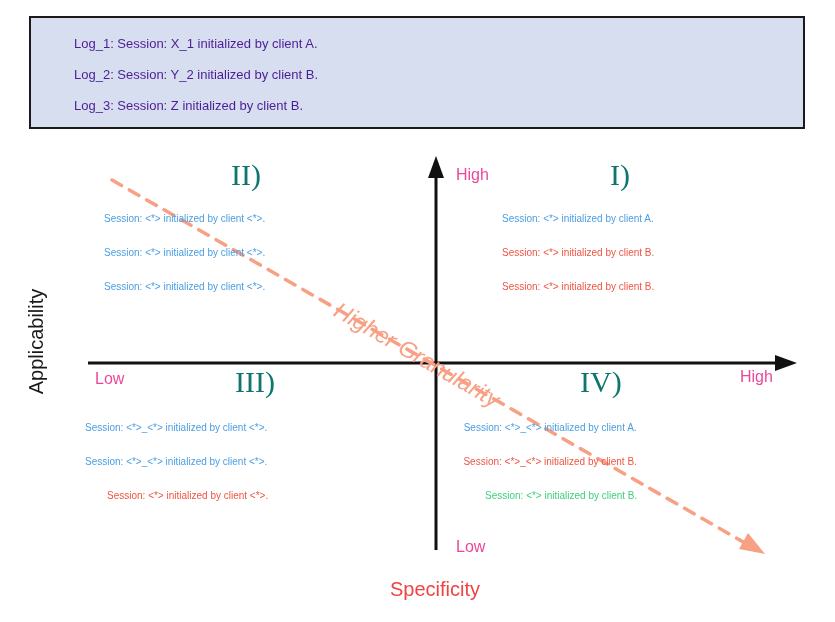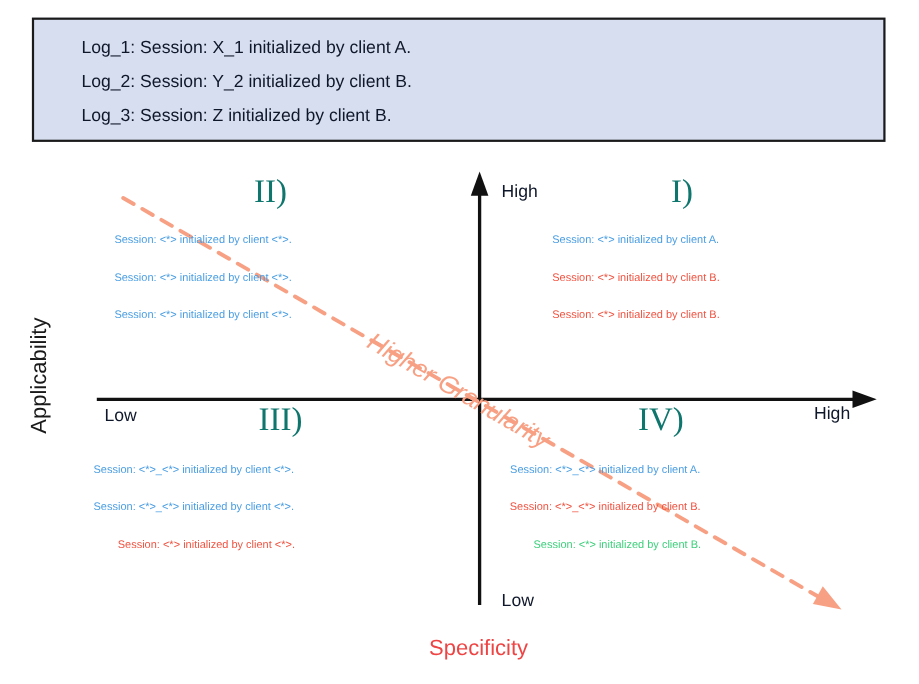--- a/index.html
+++ b/index.html
@@ -26,44 +26,44 @@
     box-sizing: border-box;
     background: #d6def0;
     border: 2px solid #1a1a1a;
   }
   #log-lines {
     position: absolute;
     left: 43px;
     top: 10px;
   }
   .log-line {
-    font-size: 16px;
+    font-size: 13px;
     line-height: 31px;
-    color: #0f172a;
+    color: #4c1d95;
     white-space: pre;
   }
 
   
   #plot {
     position: absolute;
     left: 0;
     top: 130px;
     width: 835px;
     height: 492px;
   }
   #axis-svg {
     position: absolute;
     left: 0;
     top: 0;
   }
 
   .axis-tick-label {
     position: absolute;
     font-size: 16px;
-    color: #0f172a;
+    color: #ec4899;
     white-space: nowrap;
   }
   #label-y-high  { left: 456px; top: 36px; }
   #label-x-low   { left: 95px;  top: 240px; }
   #label-x-high  { left: 740px; top: 238px; }
   #label-y-low   { left: 456px; top: 408px; }
 
   #label-applicability {
     position: absolute;
     left: -34px;

